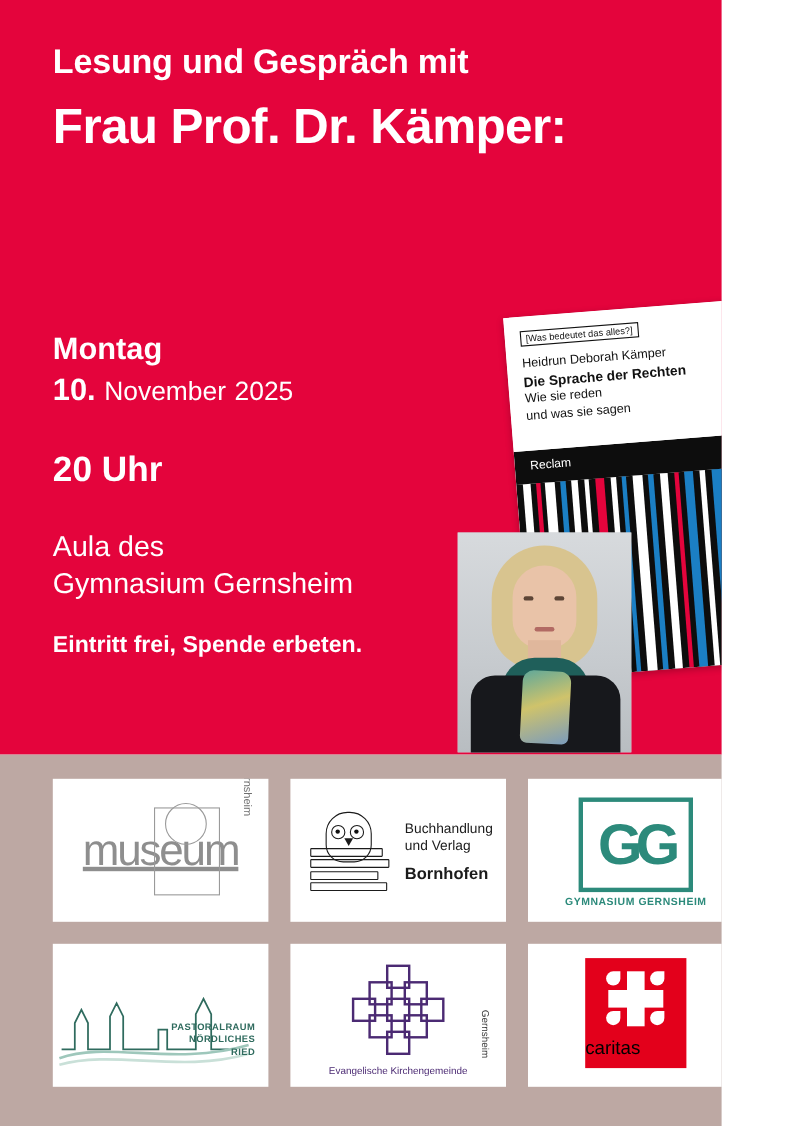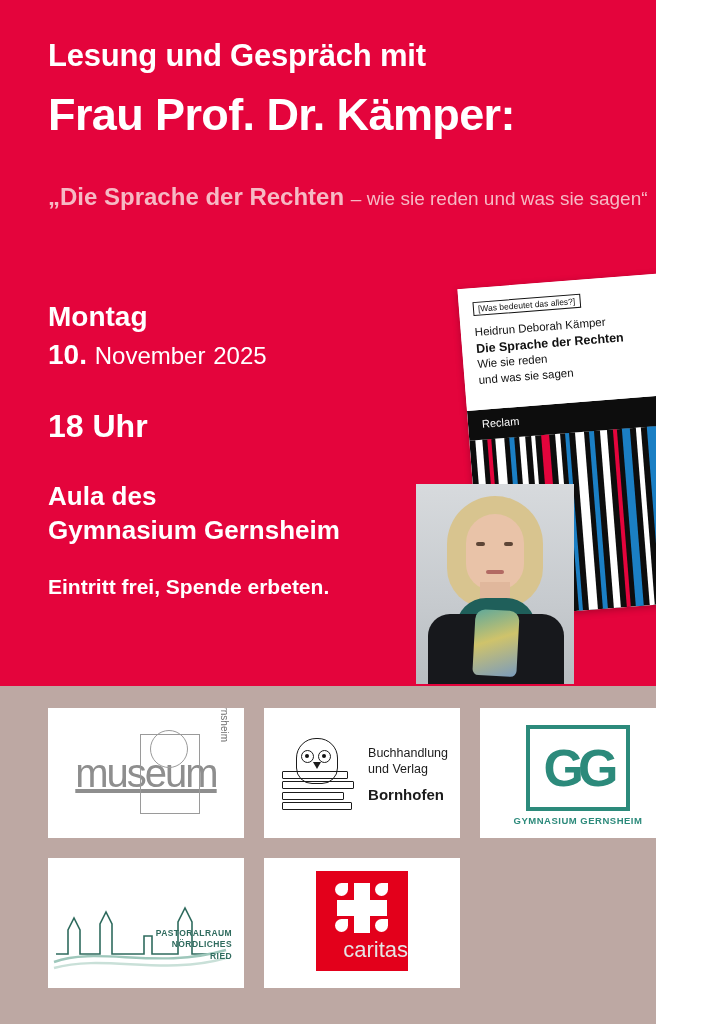--- a/index.html
+++ b/index.html
@@ -93,21 +93,21 @@
     font-size: 24px;
   }
   .d-time {
     font-size: 32px;
     font-weight: bold;
     margin-top: 34px;
     line-height: 1.2;
   }
   .d-venue {
     font-size: 26px;
-    font-weight: bold;
+    font-weight: normal;
     margin-top: 34px;
     line-height: 1.3;
   }
   .d-note {
     font-size: 21px;
     font-weight: bold;
     margin-top: 26px;
     line-height: 1.3;
   }
 
@@ -484,50 +484,46 @@
   .car-flame {
     position: absolute;
     width: 13px;
     height: 13px;
     background: #ffffff;
     border-radius: 50% 0 50% 50%;
   }
   .car-word {
     position: absolute;
     left: 0; right: 0; bottom: 8px;
-    text-align: right;
-    color: #e5e5e5;
-    font-size: 22px;
+    text-align: left;
+    color: #000000;
+    font-size: 17px;
   }
 </style>
 </head>
 <body>
 
 <div class="poster">
 
   <div class="top-panel"></div>
   <div class="bottom-panel"></div>
 
   <div class="headline-wrap">
     <div class="kicker">Lesung und Gespräch mit</div>
     <div class="title">Frau Prof. Dr. Kämper:</div>
-    <div class="subtitle">
-      <span>„Die Sprache der Rechten</span>
-      <span class="sub-light">– wie sie reden und was sie sagen“</span>
-    </div>
   </div>
 
   <div class="details">
     <div class="d-day">Montag</div>
     <div class="d-date">
       <span>10.</span>
       <span class="d-month">November</span>
       <span class="d-month">2025</span>
     </div>
-    <div class="d-time">18 Uhr</div>
+    <div class="d-time">20 Uhr</div>
     <div class="d-venue">
       <div>Aula des</div>
       <div>Gymnasium Gernsheim</div>
     </div>
     <div class="d-note">Eintritt frei, Spende erbeten.</div>
   </div>
 
   <div class="book">
     <div class="book-top">
       <span class="book-tag">[Was bedeutet das alles?]</span>
@@ -620,20 +616,39 @@
         <path d="M6 104 C 50 88, 110 112, 178 92" fill="none" stroke="#9ec7bb" stroke-width="2.4"></path>
         <path d="M6 110 C 56 96, 116 118, 178 100" fill="none" stroke="#c9e0d8" stroke-width="2.4"></path>
       </svg>
       <div class="past-text">
         <div>PASTORALRAUM</div>
         <div>NÖRDLICHES</div>
         <div>RIED</div>
       </div>
     </div>
 
+    <div class="logo-cell">
+      <div class="logo-inner" style="align-items:flex-start; padding-top:16px;">
+        <svg width="110" height="88" viewBox="0 0 110 88">
+          <g fill="none" stroke="#4b2a73" stroke-width="2.2">
+            <rect x="45" y="4" width="20" height="20"></rect>
+            <rect x="45" y="64" width="20" height="20"></rect>
+            <rect x="14" y="34" width="20" height="20"></rect>
+            <rect x="76" y="34" width="20" height="20"></rect>
+            <rect x="45" y="34" width="20" height="20"></rect>
+            <rect x="29" y="19" width="20" height="20"></rect>
+            <rect x="61" y="19" width="20" height="20"></rect>
+            <rect x="29" y="49" width="20" height="20"></rect>
+            <rect x="61" y="49" width="20" height="20"></rect>
+          </g>
+        </svg>
+      </div>
+      <div class="ev-caption">Evangelische Kirchengemeinde</div>
+      <div class="ev-side">Gernsheim</div>
+    </div>
 
     <div class="logo-cell">
       <div class="logo-inner">
         <div class="caritas-box">
           <span class="car-cross-v"></span>
           <span class="car-cross-h"></span>
           <span class="car-flame" style="left:19px; top:12px;"></span>
           <span class="car-flame" style="left:59px; top:12px;"></span>
           <span class="car-flame" style="left:19px; top:48px;"></span>
           <span class="car-flame" style="left:59px; top:48px;"></span>

